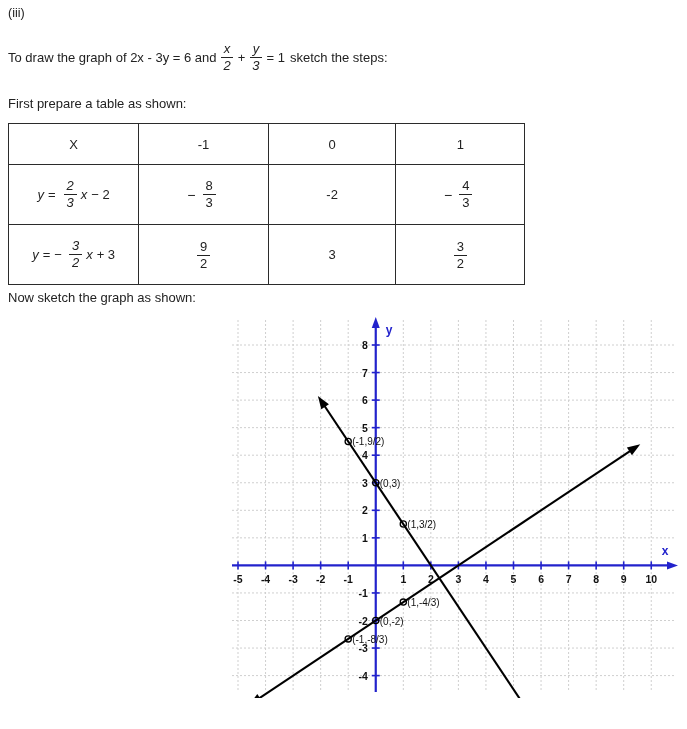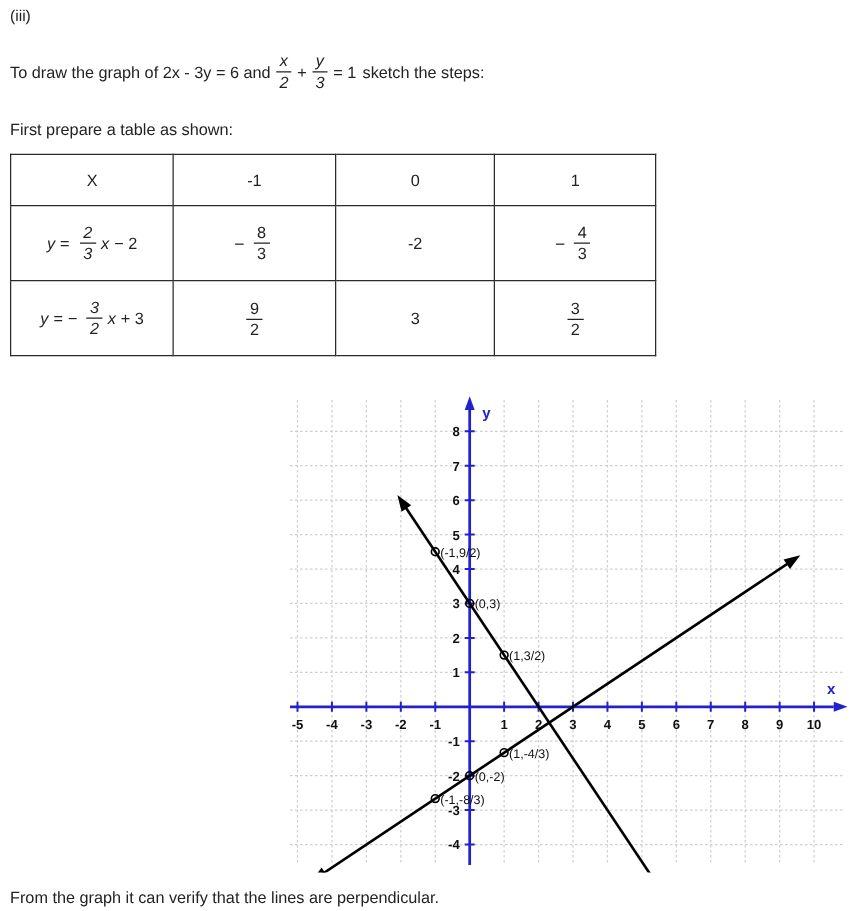--- a/index.html
+++ b/index.html
@@ -220,20 +220,21 @@
           <span class="frac">
             <span class="num">3</span>
             <span class="den">2</span>
           </span>
         </div>
       </td>
     </tr>
   </tbody>
     </table>
 
+  <div class="sketch-line">Now sketch the graph as shown:</div>
 
   <div class="graph-wrap">
     <svg id="graph-svg" width="455" height="386" viewBox="0 0 455 386" xmlns="http://www.w3.org/2000/svg">
         <g>
           <line x1="12" y1="8" x2="12" y2="380" stroke="#cfcfcf" stroke-width="1" stroke-dasharray="2,2"></line>
           <line x1="39.55" y1="8" x2="39.55" y2="380" stroke="#cfcfcf" stroke-width="1" stroke-dasharray="2,2"></line>
           <line x1="67.1" y1="8" x2="67.1" y2="380" stroke="#cfcfcf" stroke-width="1" stroke-dasharray="2,2"></line>
           <line x1="94.65" y1="8" x2="94.65" y2="380" stroke="#cfcfcf" stroke-width="1" stroke-dasharray="2,2"></line>
           <line x1="122.2" y1="8" x2="122.2" y2="380" stroke="#cfcfcf" stroke-width="1" stroke-dasharray="2,2"></line>
           <line x1="177.3" y1="8" x2="177.3" y2="380" stroke="#cfcfcf" stroke-width="1" stroke-dasharray="2,2"></line>
@@ -359,15 +360,14 @@
           <circle cx="149.75" cy="308.5" r="3.1" fill="none" stroke="#000000" stroke-width="1.3"></circle>
           <text x="153.75" y="312.5" font-family="&quot;Liberation Sans&quot;, sans-serif" font-size="10" fill="#111">(0,-2)</text>
         </g>
         <g>
           <circle cx="122.2" cy="326.87585" r="3.1" fill="none" stroke="#000000" stroke-width="1.3"></circle>
           <text x="126.2" y="330.87585" font-family="&quot;Liberation Sans&quot;, sans-serif" font-size="10" fill="#111">(-1,-8/3)</text>
         </g>
       </svg>
   </div>
 
-  <div class="closing-line">From the graph it can verify that the lines are perpendicular.</div>
 
 </div>
 
 </body></html>

